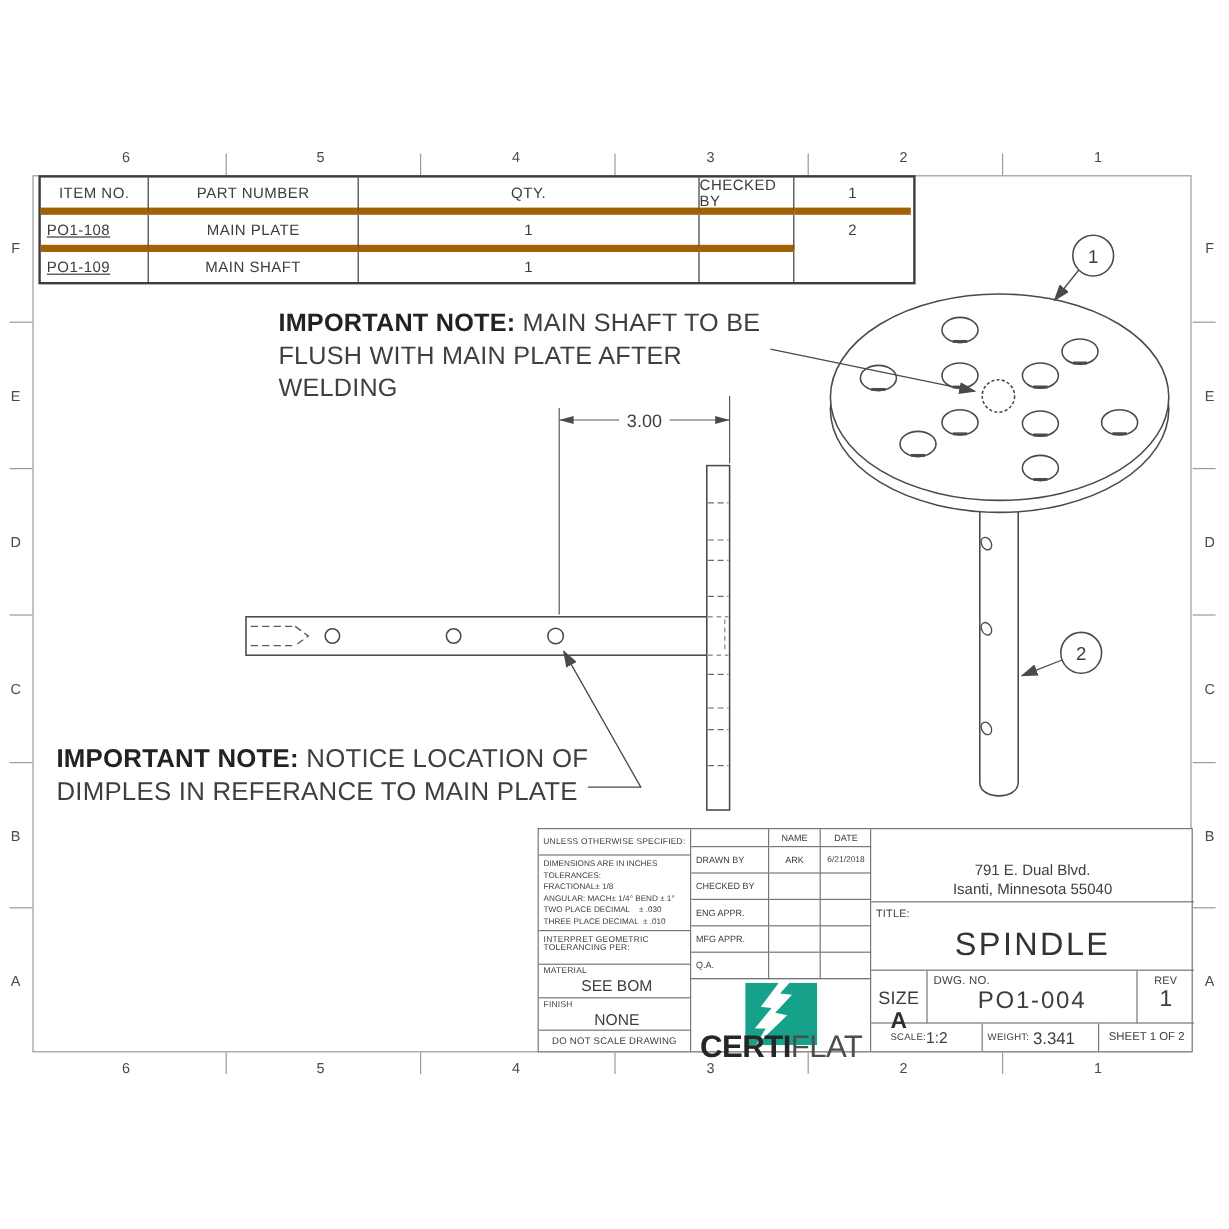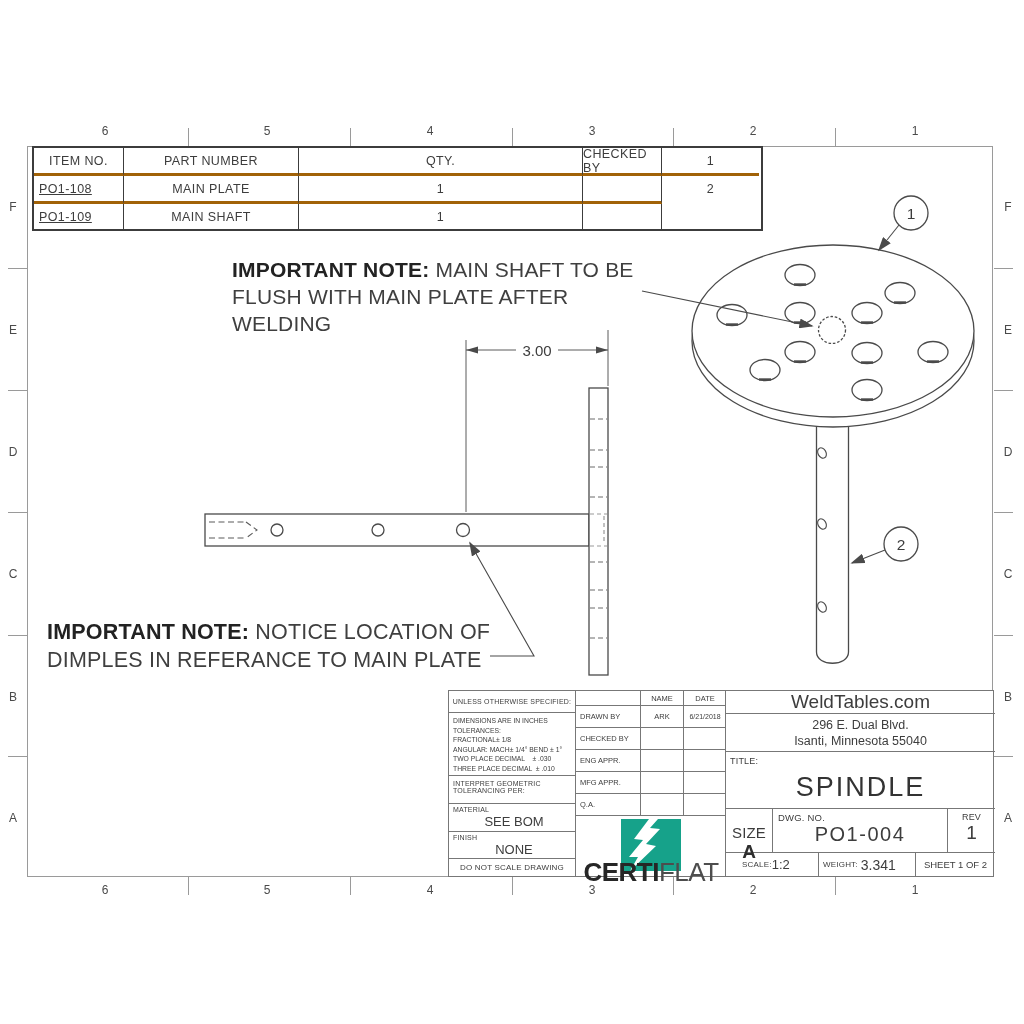--- a/index.html
+++ b/index.html
@@ -7,21 +7,21 @@
         font-family:"Liberation Sans",sans-serif;color:#3d3d3d;}
   .abs{position:absolute;}
   .ctr{transform:translate(-50%,-50%);}
   .zone{font-size:12px;color:#4a4a4a;}
   .tickV{width:1px;height:18px;background:#9a9a9a;}
   .tickH{height:1px;width:19px;background:#9a9a9a;}
   #frame{left:27px;top:146px;width:966px;height:731px;border:1px solid #9a9a9a;box-sizing:border-box;}
   
   #bom{left:32px;top:146px;width:731px;border:2px solid #3c3c3c;box-sizing:border-box;
        display:grid;grid-template-columns:90px 175px 284px 79px 97px;}
-  #bom .c{border-right:1px solid #3c3c3c;border-bottom:3px solid #a16207;height:25px;
+  #bom .c{border-right:1px solid #3c3c3c;border-bottom:6px solid #a16207;height:25px;
           display:flex;align-items:center;justify-content:center;font-size:12.5px;letter-spacing:.4px;}
   #bom .c:nth-child(5n){border-right:none;}
   #bom .c.lft{justify-content:flex-start;padding-left:5px;text-decoration:underline;}
   #bom .c.last{border-bottom:none;}
   
   .note{font-size:21px;letter-spacing:.2px;line-height:27px;color:#3f3f3f;}
   .note b{color:#222;}
   
   #tblock{left:448px;top:690px;width:546px;height:187px;border:1px solid #777;box-sizing:border-box;background:#fff;}
   .tb{position:absolute;box-sizing:border-box;border-right:1px solid #777;border-bottom:1px solid #777;}
@@ -262,25 +262,22 @@
     <div class="tb" style="left:127px;top:125px;width:150px;height:60px;border-bottom:none;">
       <svg class="abs" style="left:45px;top:3px;" width="60" height="52" viewBox="0 0 60 52">
         <rect x="0" y="0" width="60" height="52" id="logosq" fill="#16A28A"></rect>
         <path d="M28,0 L13,20 L22,21 L8,38 L17,38 L9,52 L35,27 L25,25 L39,10 L29,9 L37,0 Z" fill="#ffffff"></path>
       </svg>
       <div class="abs brandtxt" style="left:75px;top:41px;transform:translateX(-50%);">
         <span class="b1">CERTI</span><span class="b2">FLAT</span>
       </div>
     </div>
 
-    <div class="tb" style="left:277px;top:0;width:269px;height:23px;border-right:none;display:flex;align-items:center;justify-content:center;">
-      <span style="font-size:19px;">WeldTables.com</span>
-    </div>
     <div class="tb" style="left:277px;top:23px;width:269px;height:38px;border-right:none;text-align:center;padding-top:3px;">
-      <div style="font-size:12.5px;line-height:16px;">296 E. Dual Blvd.</div>
+      <div style="font-size:12.5px;line-height:16px;">791 E. Dual Blvd.</div>
       <div style="font-size:12.5px;line-height:16px;">Isanti, Minnesota 55040</div>
     </div>
     <div class="tb" style="left:277px;top:61px;width:269px;height:57px;border-right:none;">
       <span class="abs lbl8" style="left:4px;top:4px;font-size:9px;">TITLE:</span>
       <div style="font-size:27px;letter-spacing:2px;text-align:center;margin-top:20px;color:#333;">SPINDLE</div>
     </div>
     <div class="tb" style="left:277px;top:118px;width:47px;height:44px;text-align:center;">
       <div class="lbl8" style="font-size:15px;margin-top:15px;">SIZE</div>
       <div style="font-size:19px;font-weight:bold;color:#2e2e2e;">A</div>
     </div>

